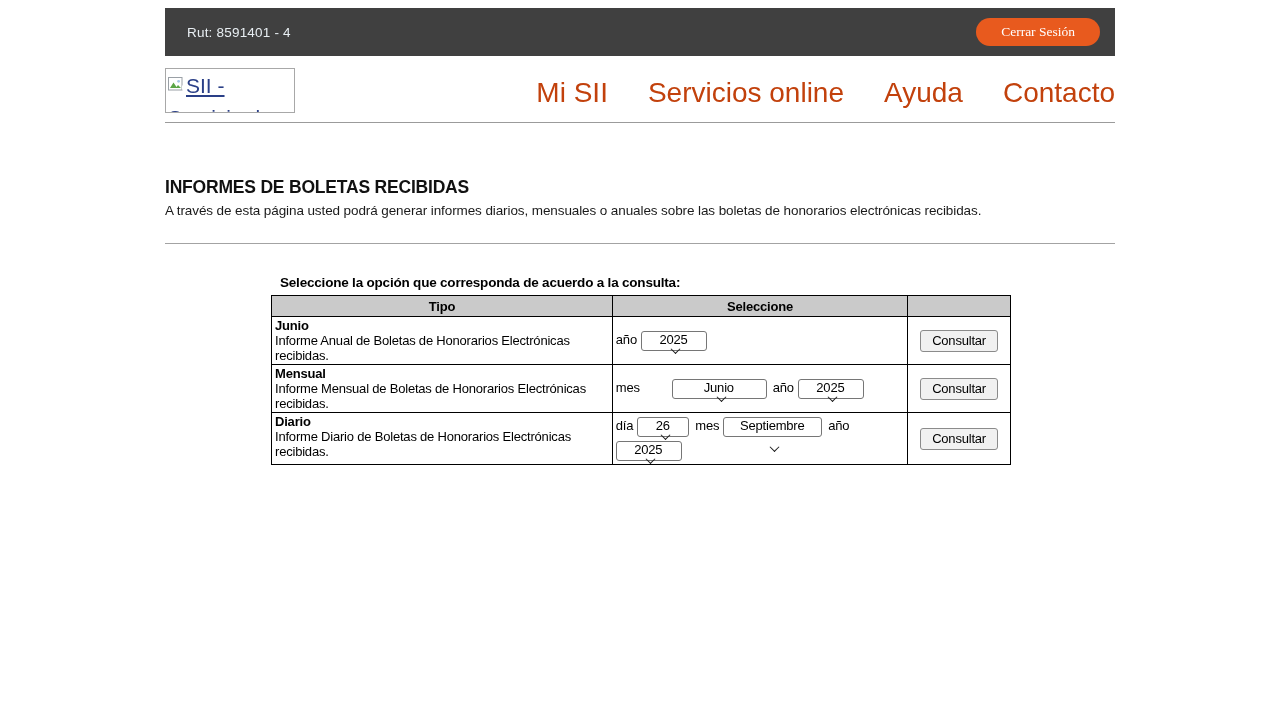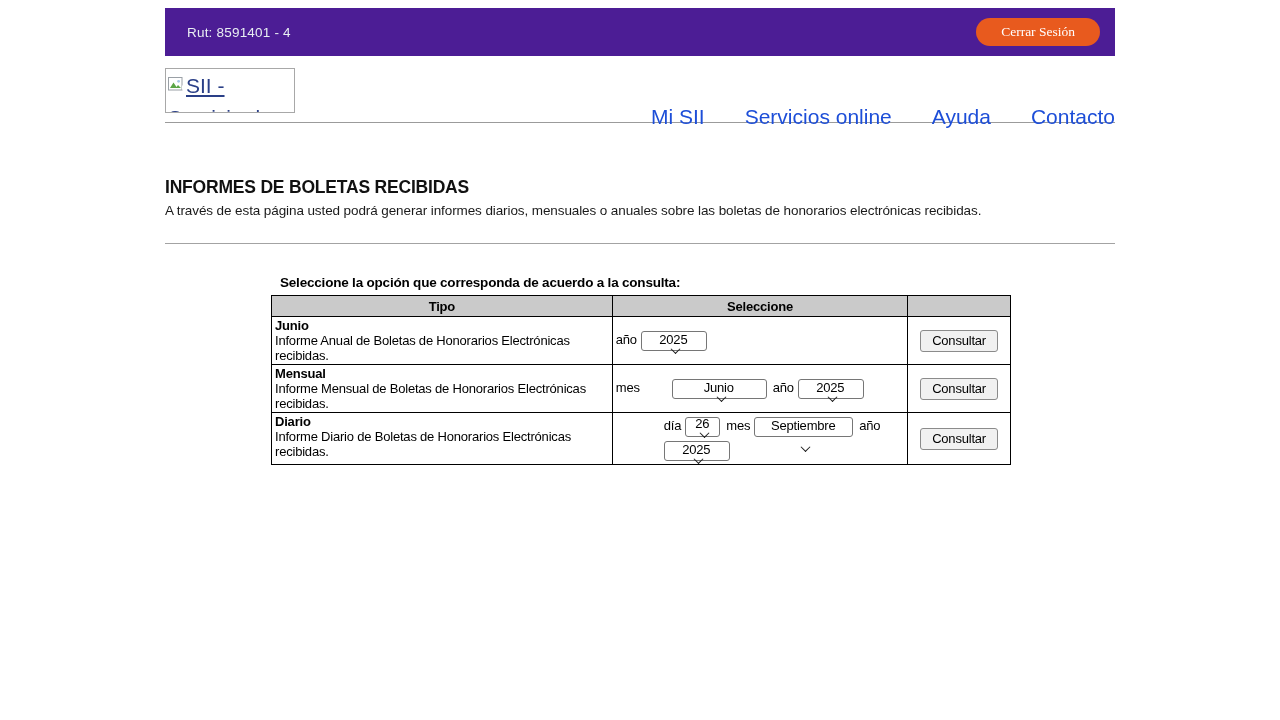--- a/index.html
+++ b/index.html
@@ -13,21 +13,21 @@
   .container {
     width: 950px;
     margin: 0 auto;
     position: relative;
   }
 
   
   .topbar {
     margin-top: 8px;
     height: 48px;
-    background: #4c1d95;
+    background: #404040;
     display: flex;
     align-items: center;
     justify-content: space-between;
     padding: 0 15px 0 22px;
   }
   .rut-label {
     color: #e8eef2;
     font-size: 13.5px;
     letter-spacing: 0.2px;
   }
@@ -70,26 +70,25 @@
     width: 16px; height: 16px;
     vertical-align: baseline;
     margin-right: 2px;
   }
   .main-nav {
     display: flex;
     gap: 40px;
     margin-top: 9px;
   }
   .nav-link {
-    color: #1d4ed8;
-    font-size: 21px;
+    color: #c2410c;
+    font-size: 28px;
     text-decoration: none;
     cursor: pointer;
     white-space: nowrap;
-    margin-top: 28px;
   }
 
   
   .page-title {
     margin: 54px 0 0 0;
     font-size: 17.5px;
     font-weight: bold;
     color: #111111;
     letter-spacing: -0.2px;
   }
@@ -176,22 +175,22 @@
     width: 7px; height: 7px;
     border-right: 1.7px solid #1c1c1c;
     border-bottom: 1.7px solid #1c1c1c;
     transform: rotate(45deg) translate(-1px,-1px);
     margin-left: 5px;
     flex: none;
   }
   .w-year { width: 66px; }
   .w-month { width: 95px; margin-left: 28px; }
   .w-month-l { width: 99px; gap: 12px; }
-  .w-day { width: 35px; justify-content: center; }
-  .sel-line { display: block; margin-left: 48px; }
+  .w-day { width: 52px; }
+  .sel-line { display: block; }
   .sel-line + .sel-line { margin-top: 4px; }
 
   .consultar-btn {
     font-family: inherit;
     font-size: 13px;
     letter-spacing: -0.2px;
     color: #000;
     background: #f1f1f1;
     border: 1px solid #8b8b8b;
     border-radius: 3px;

